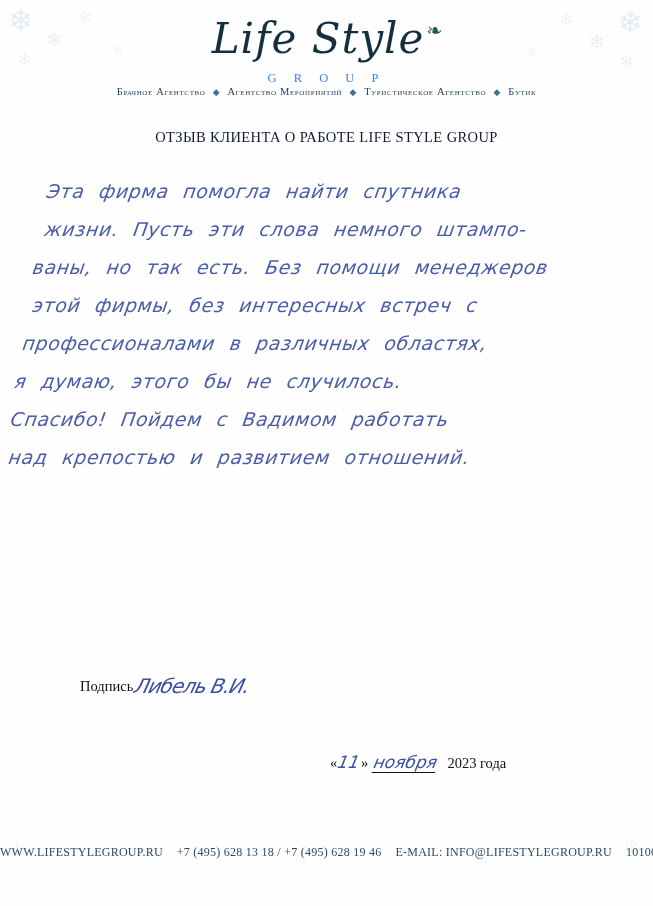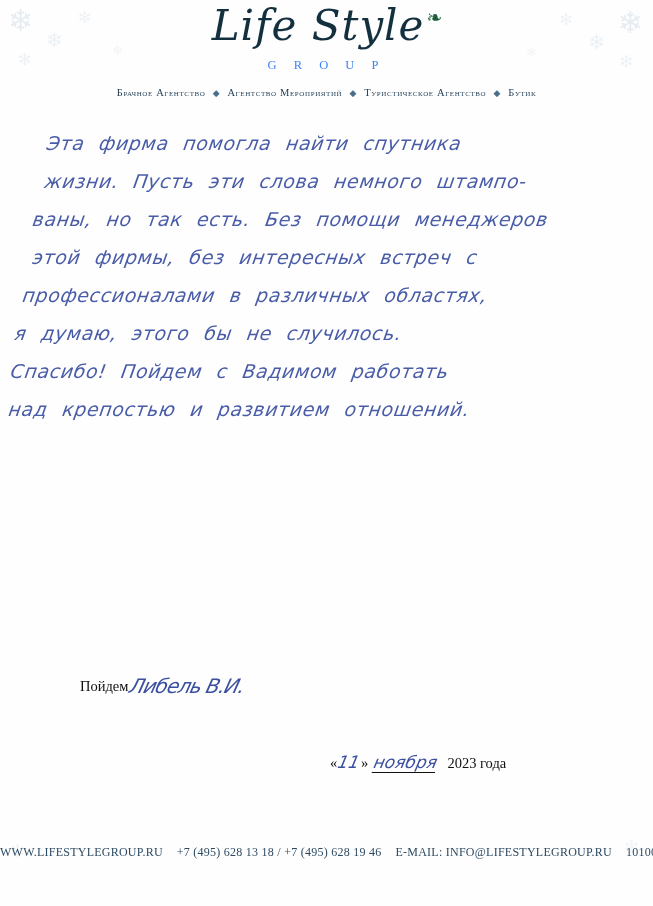--- a/index.html
+++ b/index.html
@@ -40,21 +40,21 @@
   .frost.tr1 { right: 10px; top: 8px;  font-size: 30px; opacity: .75; }
   .frost.tr2 { right: 48px; top: 32px; font-size: 20px; opacity: .6; }
   .frost.tr3 { right: 20px; top: 54px; font-size: 16px; opacity: .5; }
   .frost.tr4 { right: 80px; top: 12px; font-size: 16px; opacity: .45; }
   .frost.tr5 { right: 116px; top: 46px; font-size: 13px; opacity: .4; }
   .frost.bl1 { left: 10px; bottom: 46px; font-size: 18px; opacity: .35; }
   .frost.br1 { right: 14px; bottom: 50px; font-size: 18px; opacity: .35; }
 
   
   .logo-block {
-    padding-top: 4px;
+    padding-top: 17px;
     text-align: center;
   }
   .logo-script {
     font-family: "DejaVu Serif", serif;
     font-style: italic;
     font-size: 42px;
     letter-spacing: 1px;
     color: #13303f;
     line-height: 1.05;
     position: relative;
@@ -70,21 +70,21 @@
   }
   .logo-sub {
     margin-top: 10px;
     font-size: 12.5px;
     letter-spacing: 7px;
     color: #3b82f6;
     font-family: "Liberation Serif", serif;
   }
 
   .services {
-    margin-top: 14px;
+    margin-top: 0;
     text-align: center;
     font-size: 10.5px;
     letter-spacing: 0.6px;
     color: #1f3c55;
     font-variant: small-caps;
     font-family: "Liberation Serif", serif;
     padding: 0 8px;
   }
   .services .sep {
     color: #4a6f8c;
@@ -226,34 +226,35 @@
   <div class="services">
     <span>Брачное Агентство</span>
     <span class="sep">◆</span>
     <span>Агентство Мероприятий</span>
     <span class="sep">◆</span>
     <span>Туристическое Агентство</span>
     <span class="sep">◆</span>
     <span>Бутик</span>
   </div>
 
+  <div class="doc-title">ОТЗЫВ КЛИЕНТА О РАБОТЕ LIFE STYLE GROUP</div>
 
   <div class="handwriting">
     <span class="ln">Эта фирма помогла найти спутника</span>
     <span class="ln">жизни. Пусть эти слова немного штампо-</span>
     <span class="ln">ваны, но так есть. Без помощи менеджеров</span>
     <span class="ln">этой фирмы, без интересных встреч с</span>
     <span class="ln">профессионалами в различных областях,</span>
     <span class="ln">я думаю, этого бы не случилось.</span>
     <span class="ln">Спасибо! Пойдем с Вадимом работать</span>
     <span class="ln">над крепостью и развитием отношений.</span>
   </div>
 
   <div class="sign-row">
-    <span class="sign-label">Пойдем</span>
+    <span class="sign-label">Подпись</span>
     <span class="sign-scribble">Либель В.И.</span>
   </div>
 
   <div class="date-row">
     <span>«</span>
     <span class="date-day">11</span>
     <span>»</span>
     <span class="date-month">ноября</span>
     <span class="date-year">2023 года</span>
   </div>

